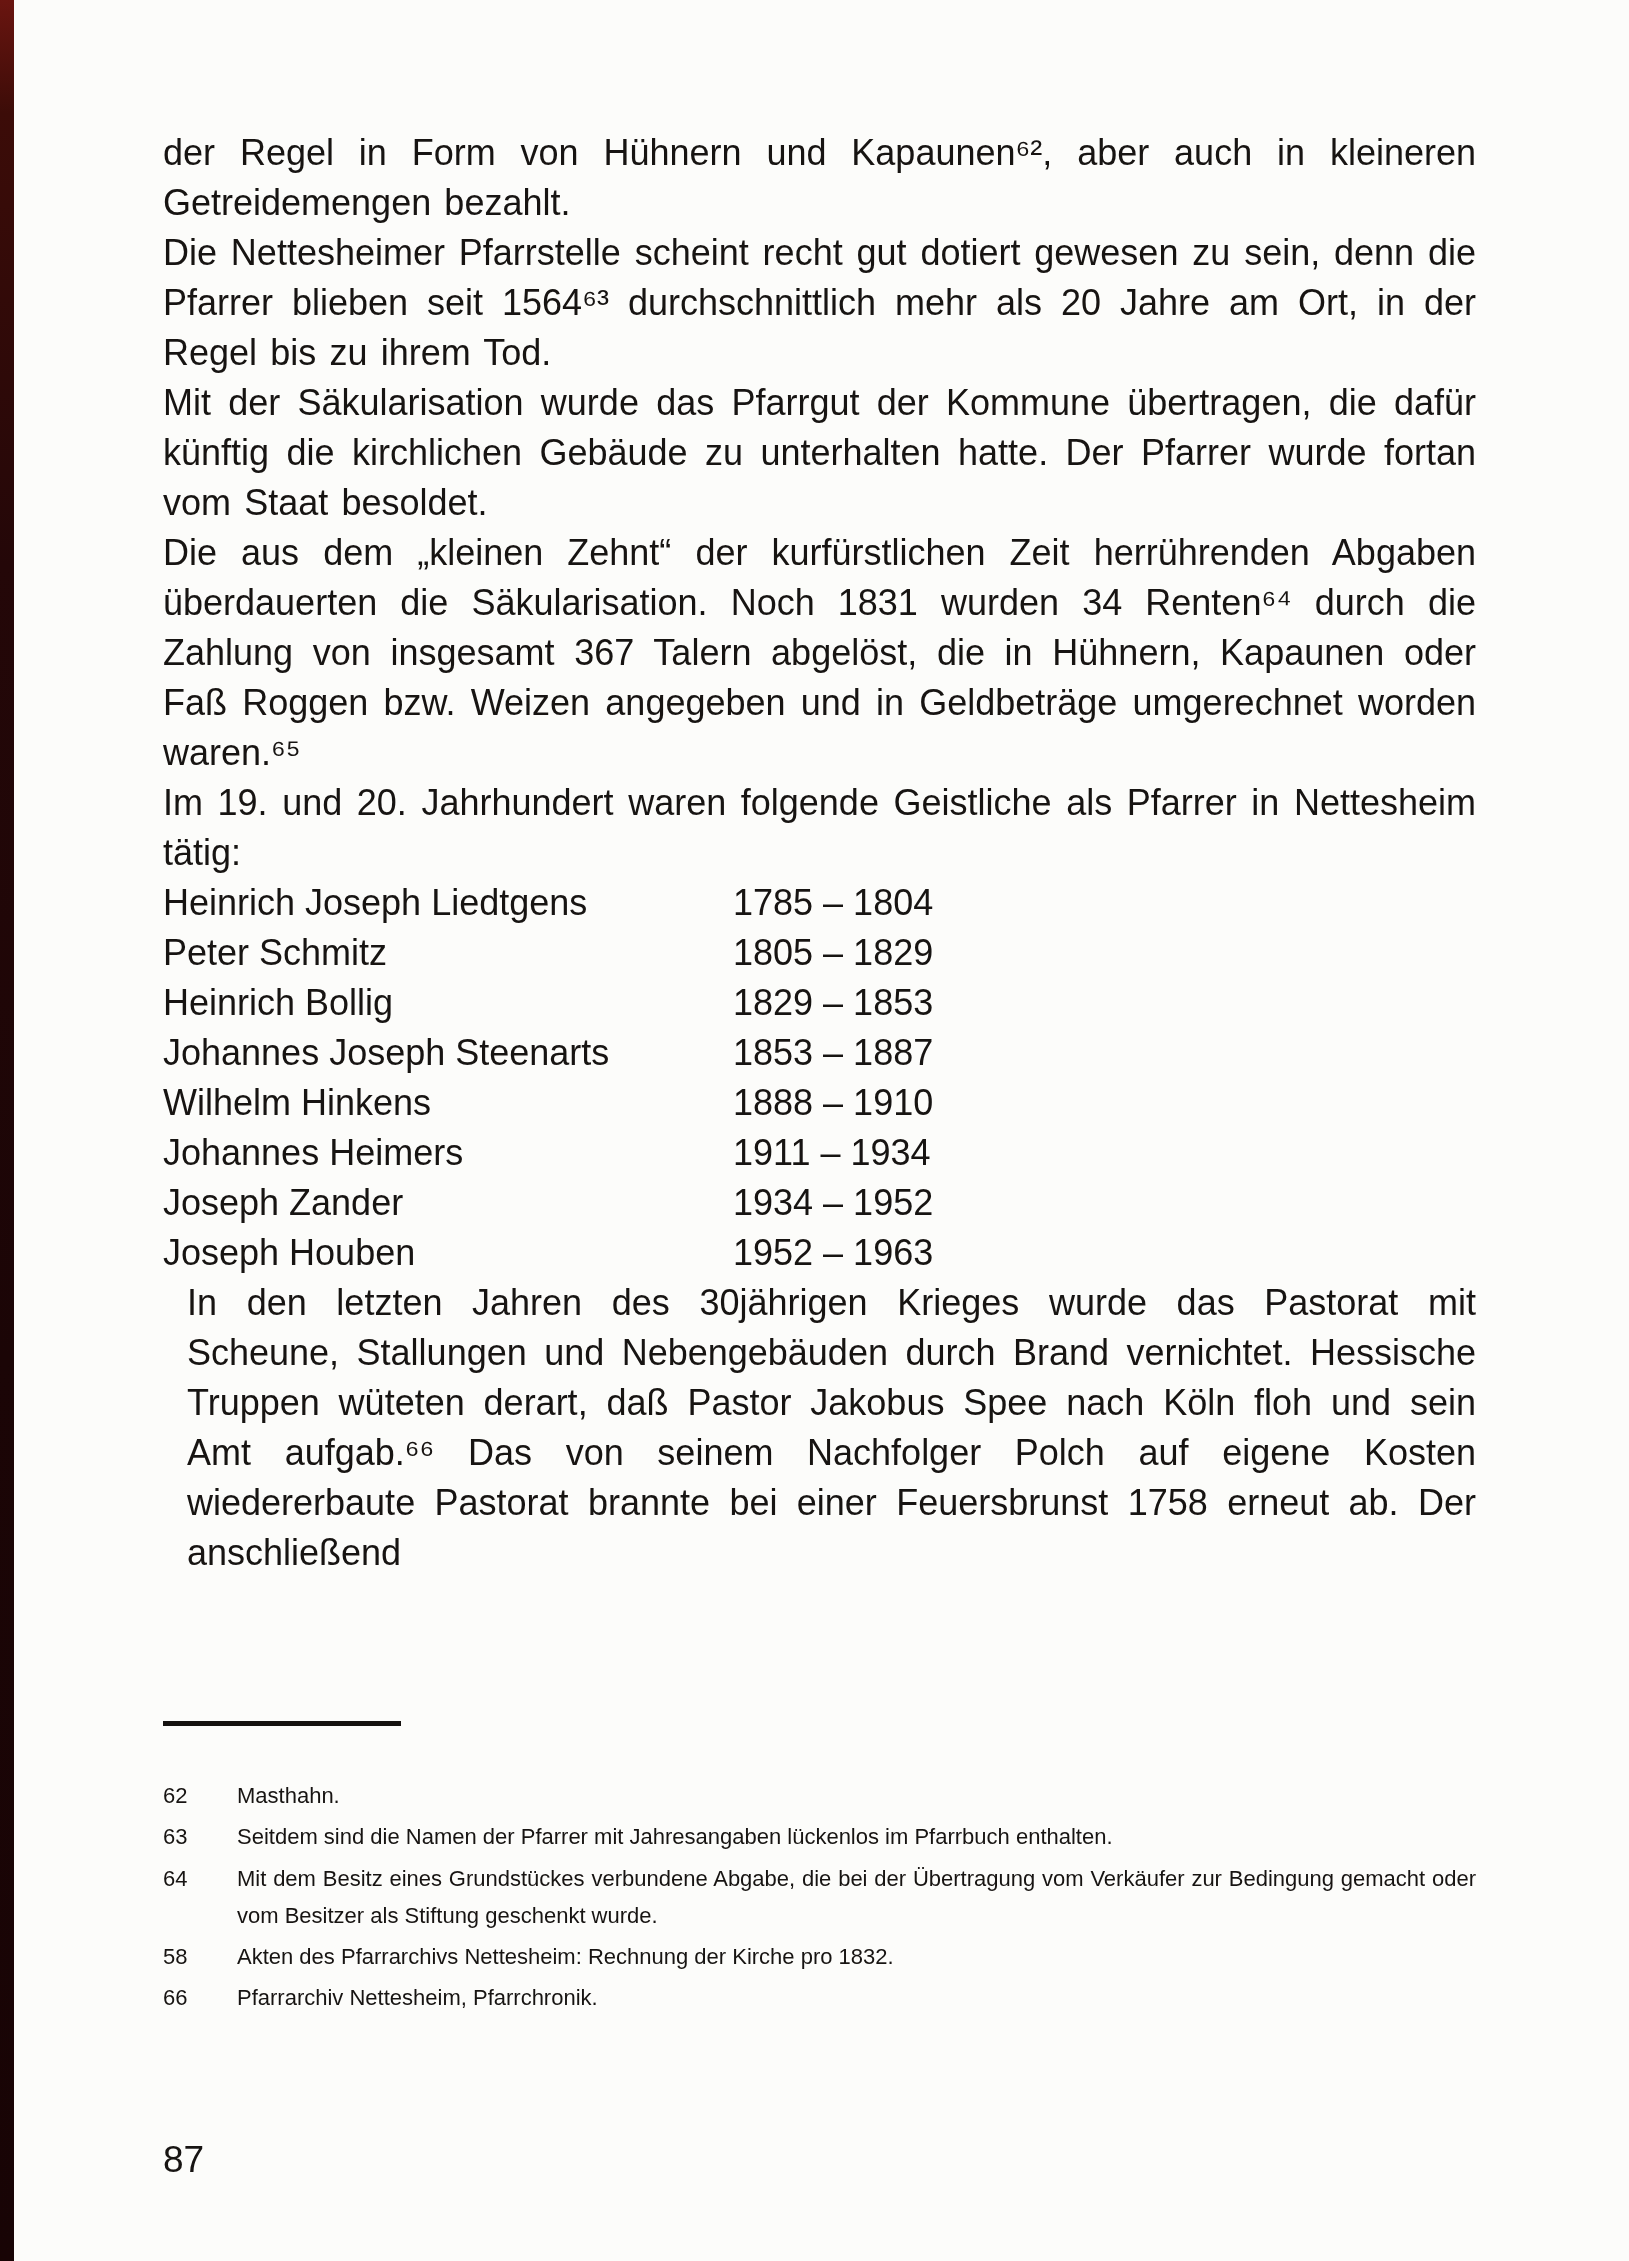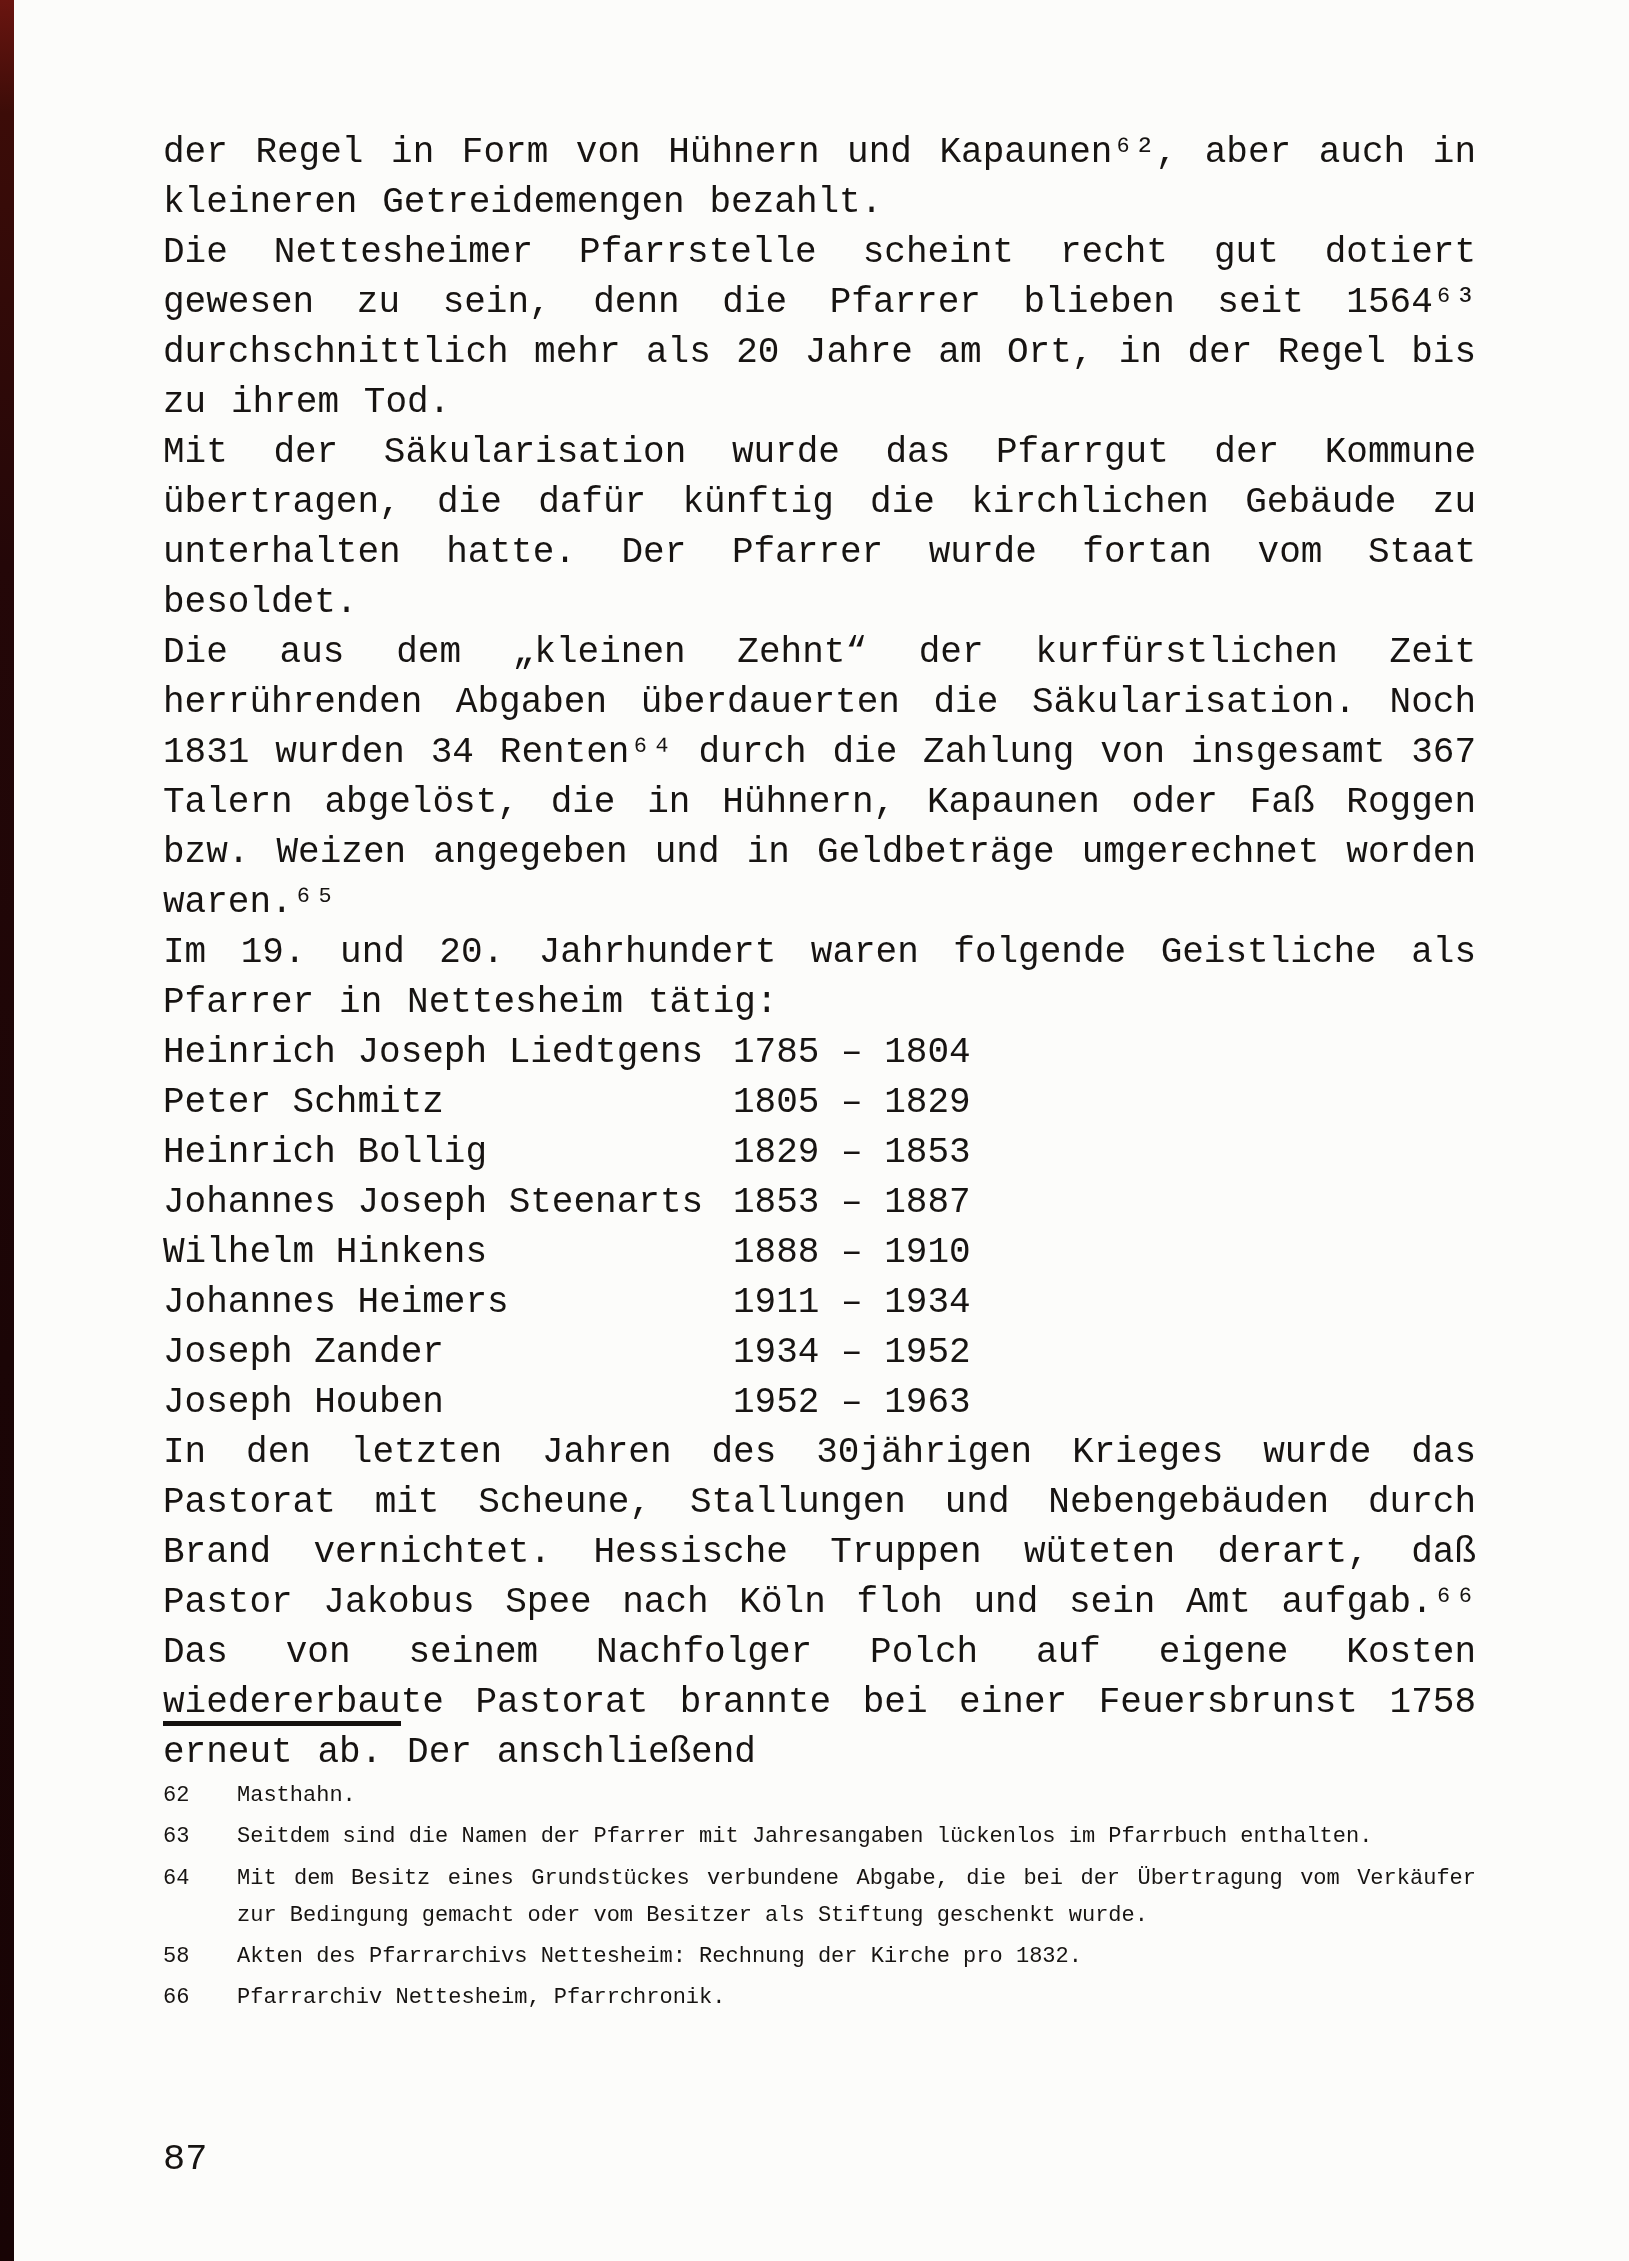--- a/index.html
+++ b/index.html
@@ -6,21 +6,21 @@
     margin: 0;
     padding: 0;
     background: #e8e8e6;
   }
   .page {
     position: relative;
     width: 1630px;
     height: 2261px;
     background: #fcfcfa;
     overflow: hidden;
-    font-family: Liberation Mono, monospace;
+    font-family: Liberation Sans, sans-serif;
     color: #171412;
   }
   
   .scan-edge {
     position: absolute;
     left: 0;
     top: 0;
     width: 14px;
     height: 100%;
     background: linear-gradient(180deg, #6a1510 0%, #3c0c08 5%, #240708 25%, #1b0506 60%, #180405 100%);
@@ -31,21 +31,21 @@
     top: 128px;
     width: 1313px;
   }
   .column p {
     margin: 0;
     font-size: 36px;
     line-height: 50px;
     text-align: justify;
     word-spacing: 3.2px;
   }
-  .column p.last-para { text-align: justify; }
+  .column p.last-para { text-align: justify; margin-left: 24px; }
   .pastor-list {
     font-size: 36px;
     line-height: 50px;
   }
   .pastor-row { display: flex; }
   .pastor-name { flex: 0 0 570px; }
   .pastor-years { flex: 1; }
   .footnote-rule {
     position: absolute;
     left: 163px;

